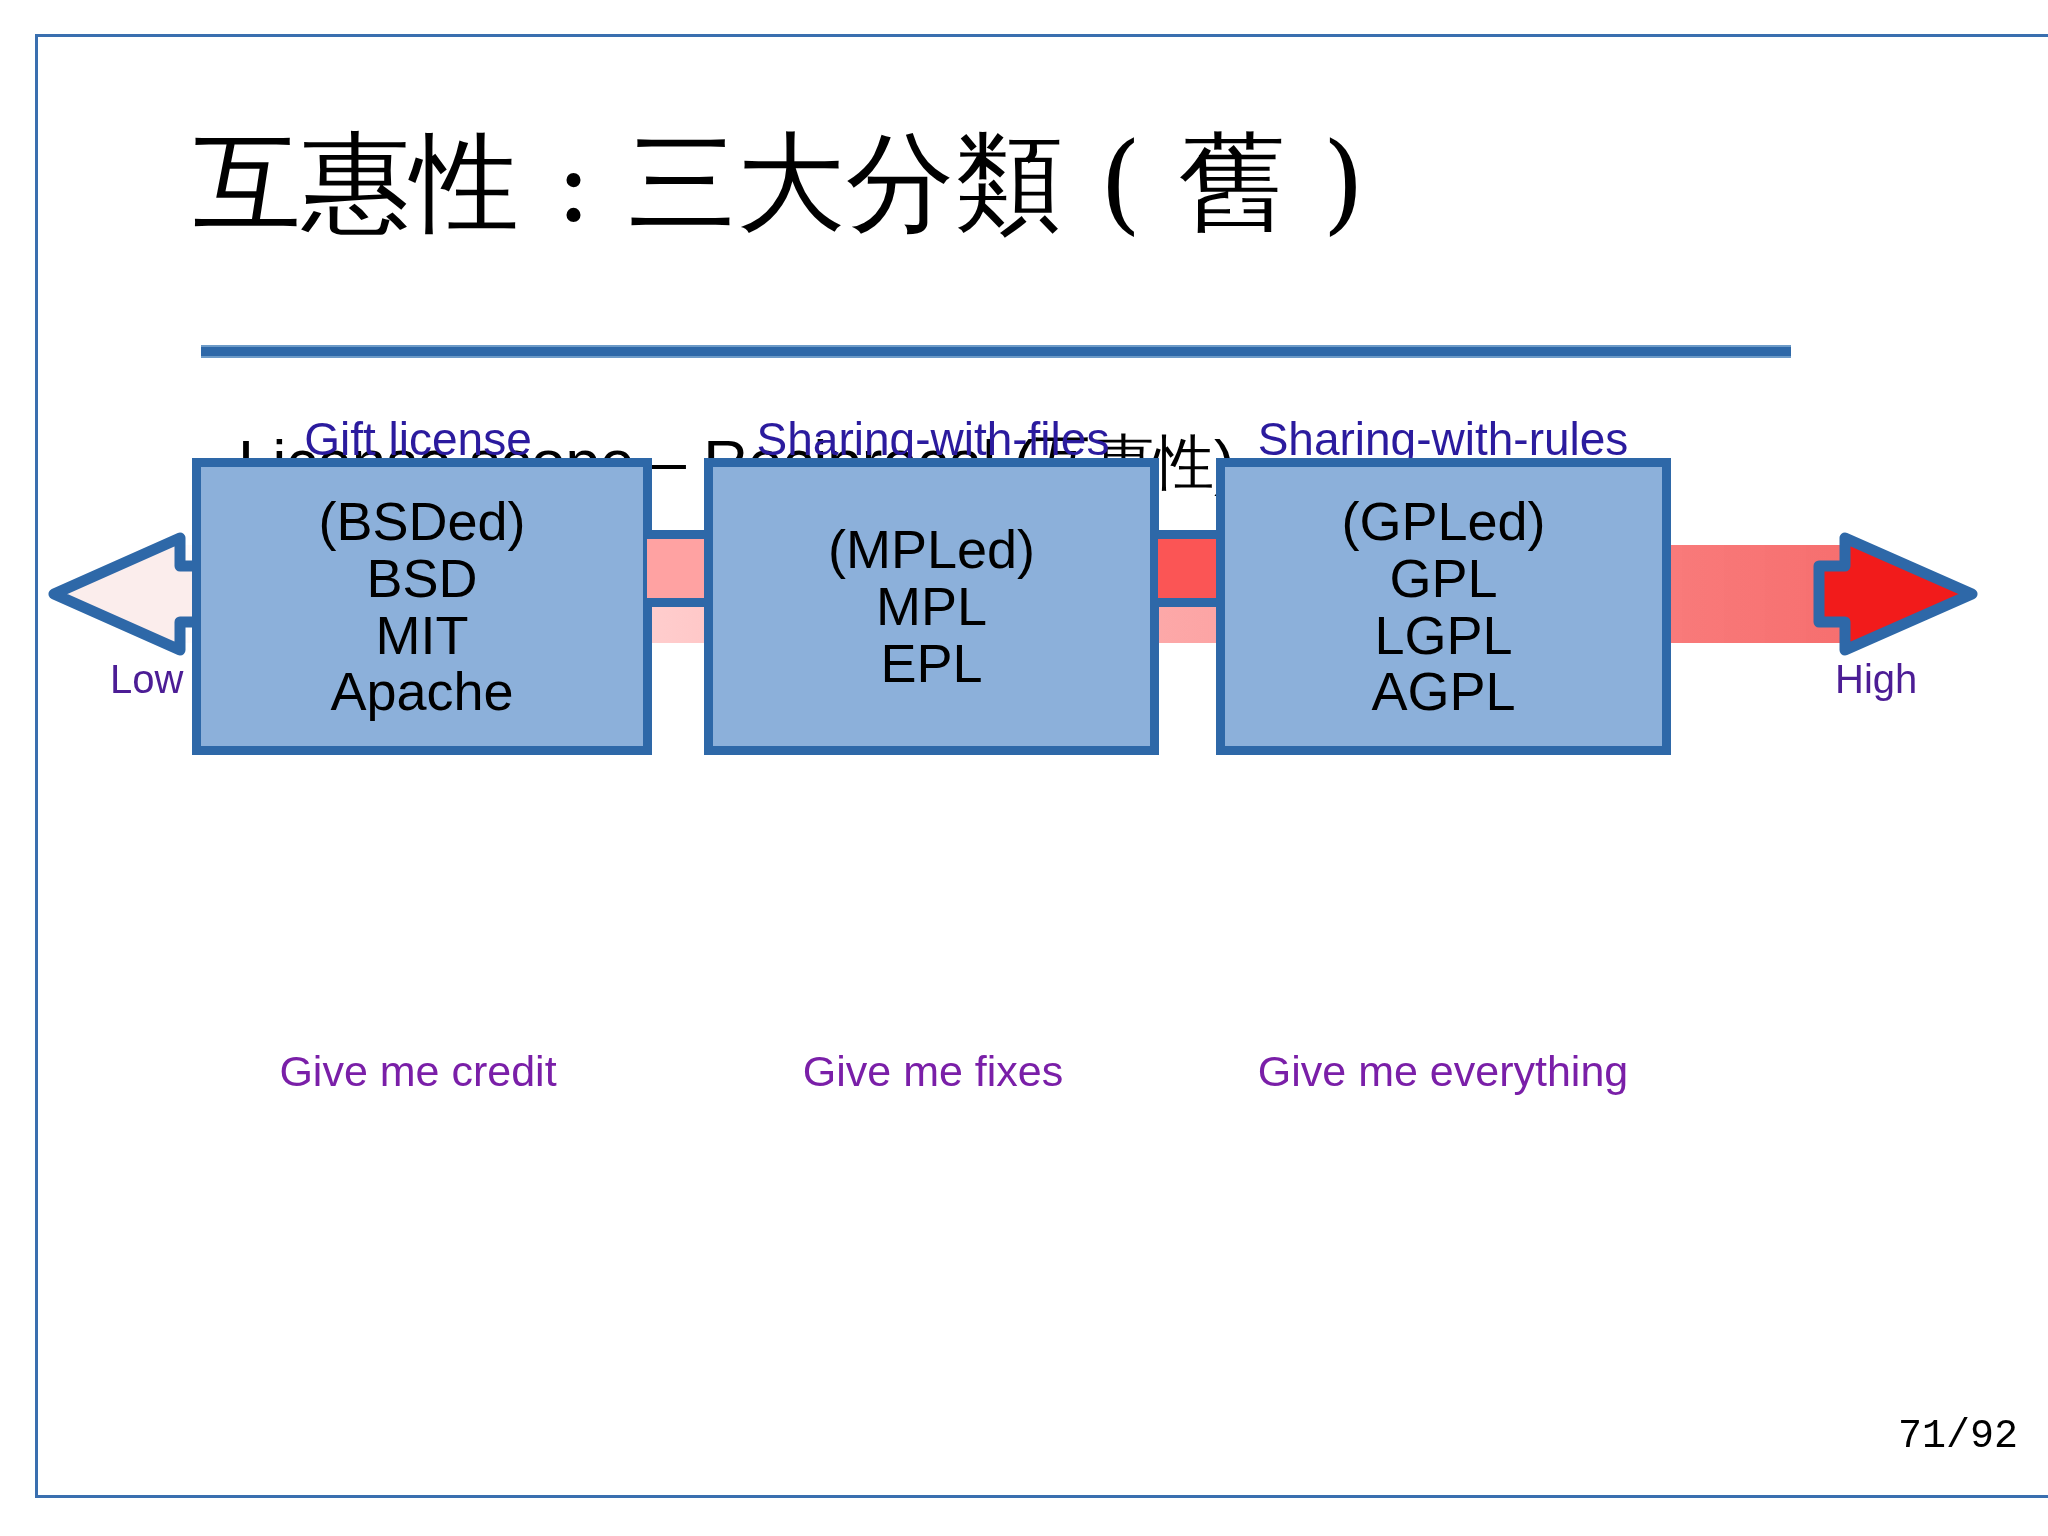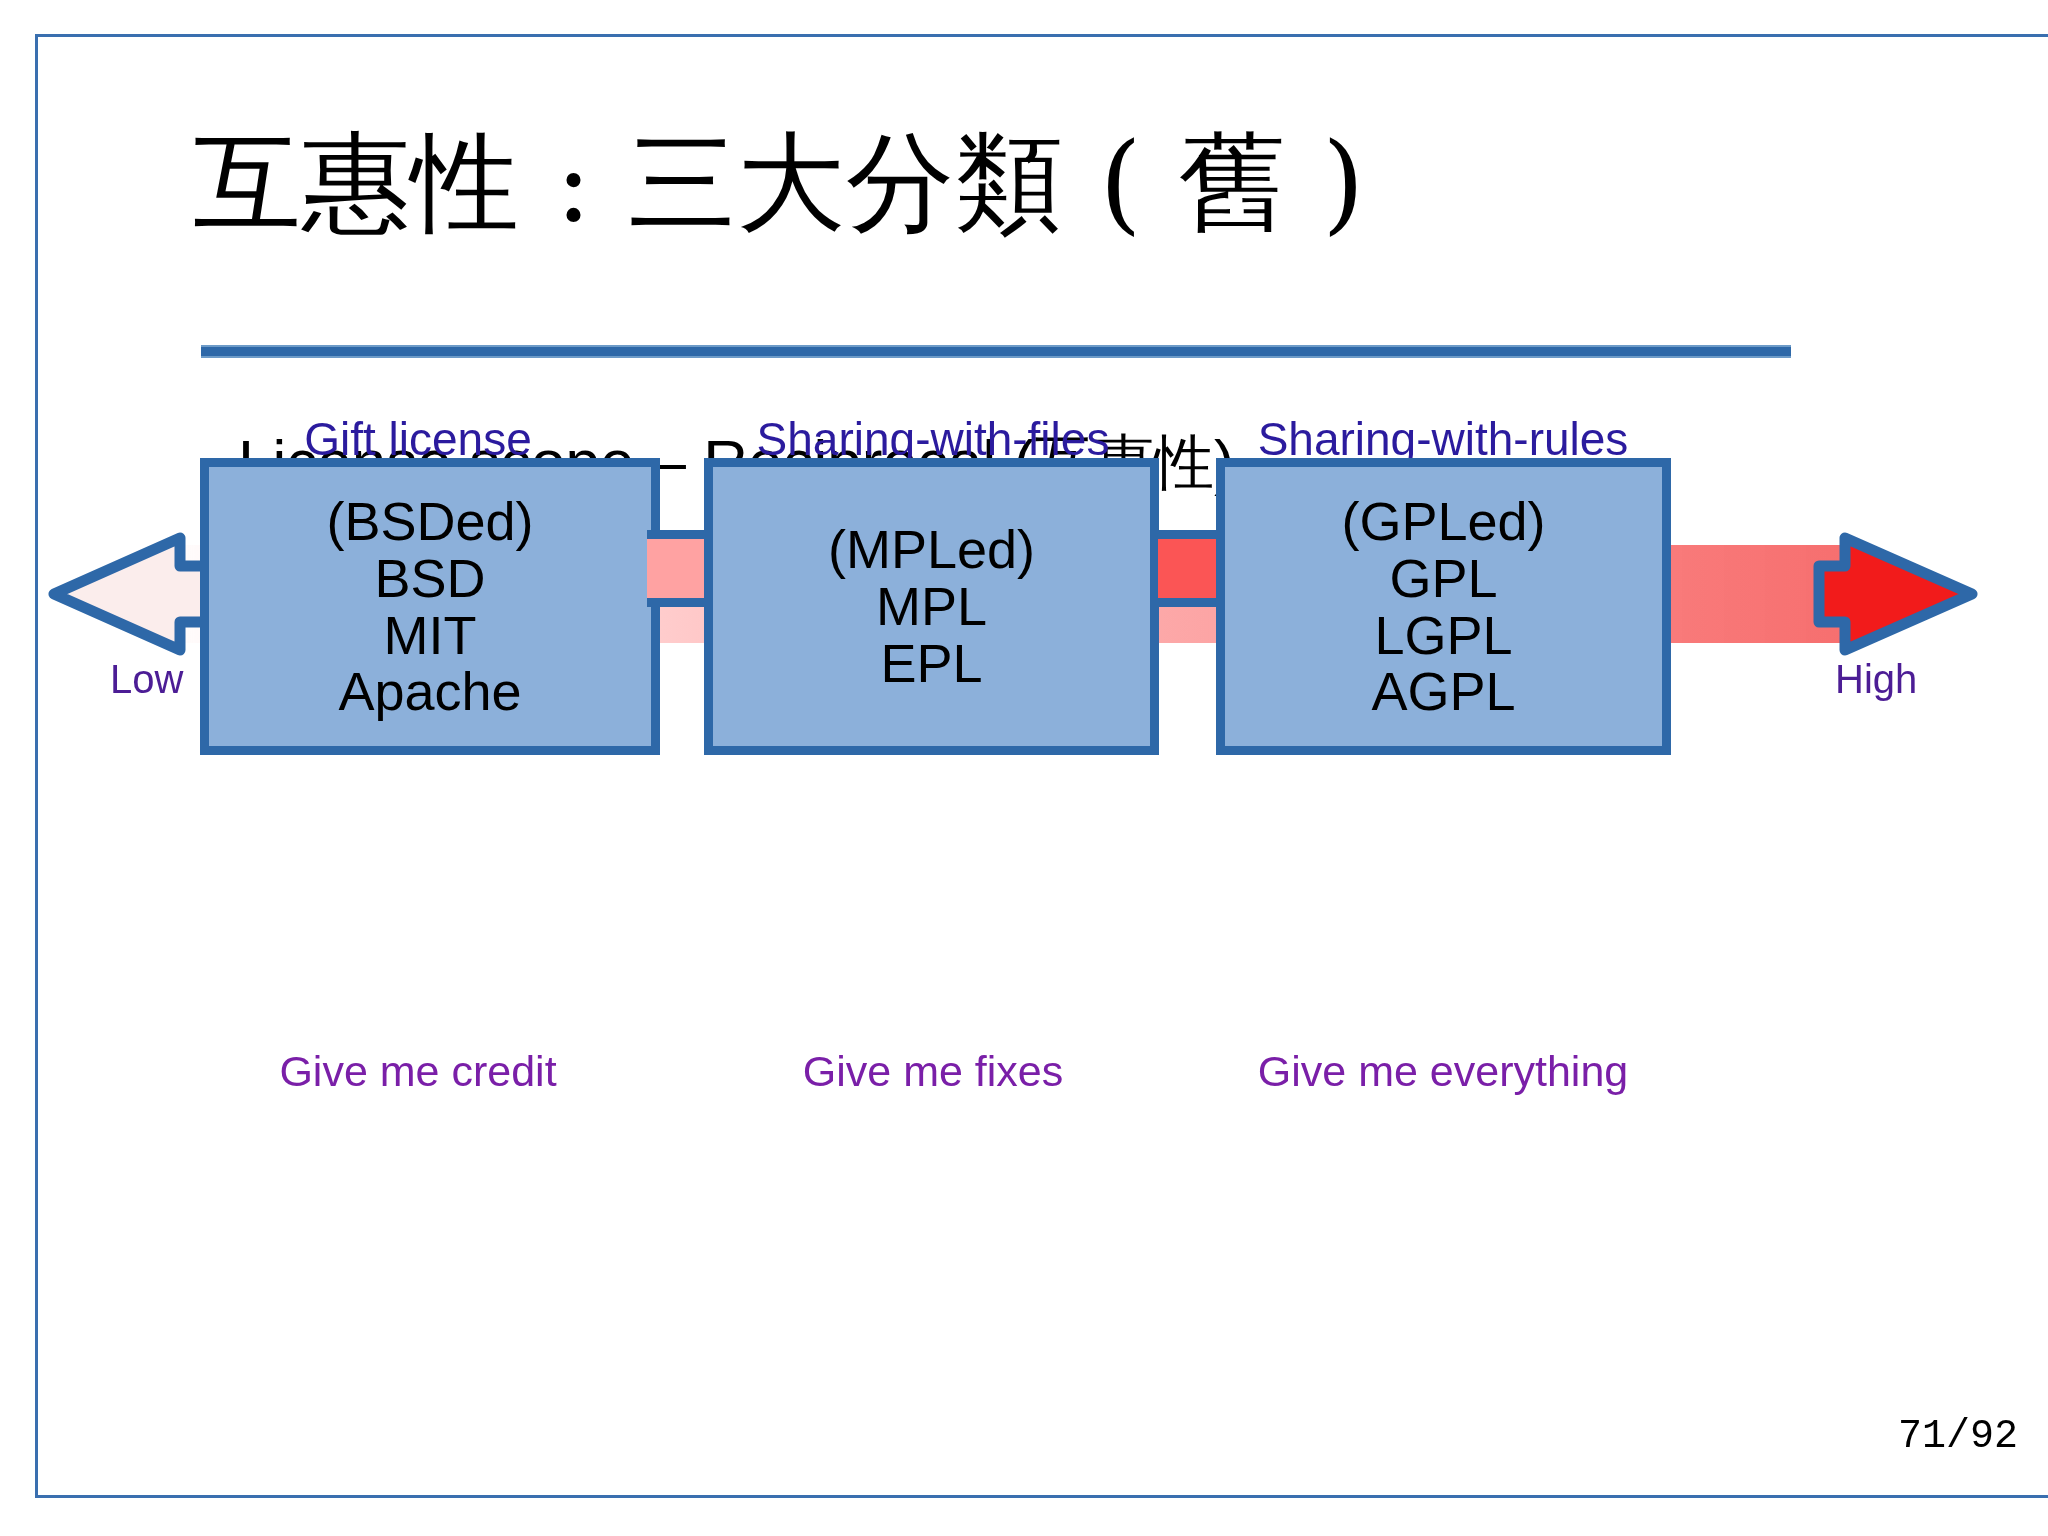--- a/index.html
+++ b/index.html
@@ -188,21 +188,21 @@
 
     <svg class="arrow-head" style="left:1775px; top:495px;" width="165" height="124" viewBox="0 0 165 124">
       <path d="M159 62 L32 6 L32 34 L6 34 L6 90 L32 90 L32 118 Z" fill="#F21B1B" stroke="#2E68A8" stroke-width="11" stroke-linejoin="round"></path>
     </svg>
 
     <div class="end-label" style="left:72px; top:620px;">Low</div>
     <div class="end-label" style="left:1797px; top:620px;">High</div>
 
     <div class="cat-label" style="left:155px; top:375px; width:450px;">Gift license</div>
 
-    <div class="lic-box" style="left:162px; width:460px;">
+    <div class="lic-box" style="left:154px; width:460px;">
       <div class="line">(BSDed)</div>
       <div class="line">BSD</div>
       <div class="line">MIT</div>
       <div class="line">Apache</div>
     </div>
 
     <div class="caption" style="left:155px; top:1010px; width:450px;">Give me credit</div>
 
     <div class="connector" style="left:609px; background:#FFA2A2;"></div>
 

